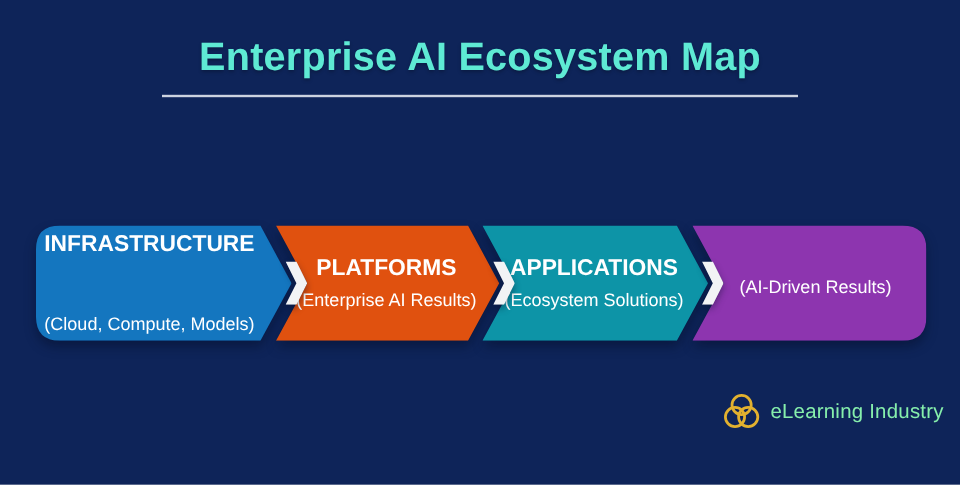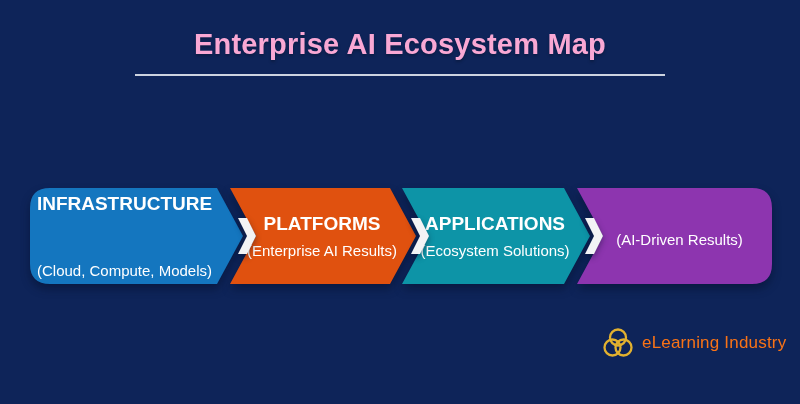--- a/index.html
+++ b/index.html
@@ -9,22 +9,22 @@
     height: 404px;
     background: #0e2459;
     overflow: hidden;
     font-family: "Liberation Sans", sans-serif;
   }
 
   
   .header { position: absolute; top: 28px; left: 0; width: 100%; text-align: center; }
   .title {
     margin: 0;
-    color: #f9a8d4;
-    font-size: 29px;
+    color: #5eead4;
+    font-size: 33px;
     font-weight: bold;
     letter-spacing: 0.2px;
     text-shadow: 0 2px 3px rgba(0,0,0,0.25);
   }
   .title-underline {
     width: 530px;
     height: 2px;
     margin: 13px auto 0 auto;
     background: #ccd3e0;
   }
@@ -69,21 +69,21 @@
   .a2 { left: 411px; }
   .a3 { left: 585px; }
 
   
   .logo {
     position: absolute; left: 602px; top: 326px;
     display: flex; align-items: center; gap: 8px;
   }
   .logo-icon { width: 32px; height: 34px; display: block; }
   .logo-text {
-    color: #f97316; font-size: 17px; font-weight: 500; letter-spacing: 0.2px;
+    color: #86efac; font-size: 17px; font-weight: 500; letter-spacing: 0.2px;
     white-space: nowrap;
   }
 </style>
 </head>
 <body>
 
 <div class="canvas">
 
   <div class="header">
     <h1 class="title">Enterprise AI Ecosystem Map</h1>

